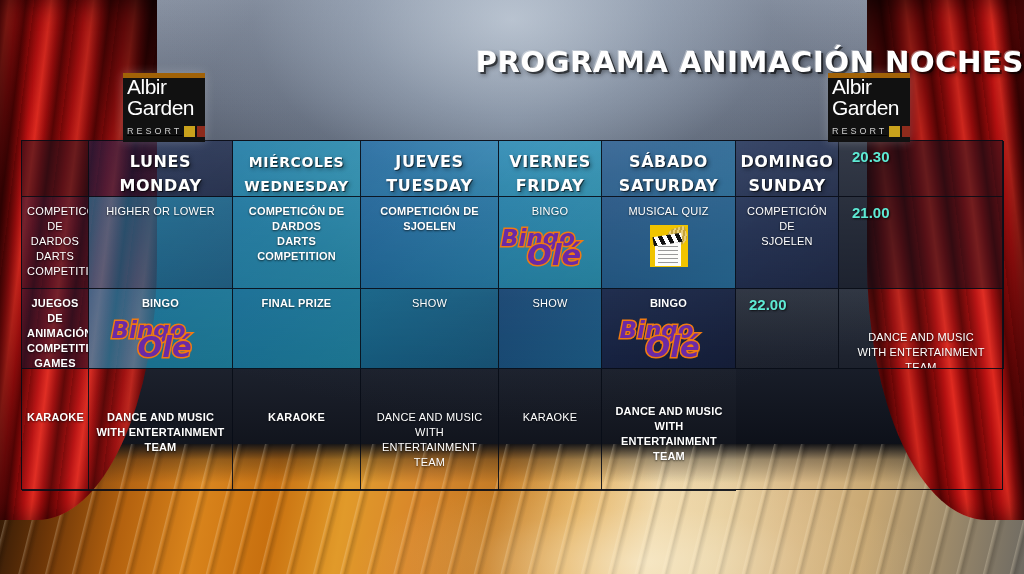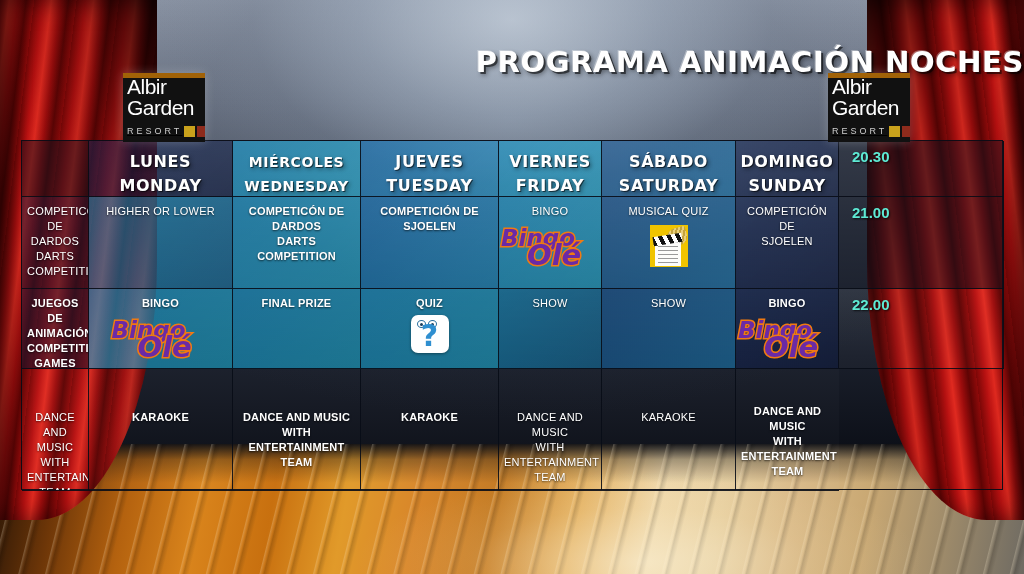--- a/index.html
+++ b/index.html
@@ -484,30 +484,20 @@
         <div class="bingo">
           <span class="b1">Bingo</span>
           <span class="b2">Olé</span>
         </div>
       </div>
       <div class="cell t-cyan">
         <div class="ev b">
           <div>FINAL PRIZE</div>
         </div>
       </div>
-      <div class="cell t-cyan">
-        <div class="ev b">
-          <div>QUIZ</div>
-        </div>
-        <div class="quiz">
-          <span class="eye l"></span>
-          <span class="eye r"></span>
-          <span class="qmark">?</span>
-        </div>
-      </div>
       <div class="cell t-teal">
         <div class="ev">
           <div>SHOW</div>
         </div>
       </div>
       <div class="cell t-mid">
         <div class="ev">
           <div>SHOW</div>
         </div>
       </div>

